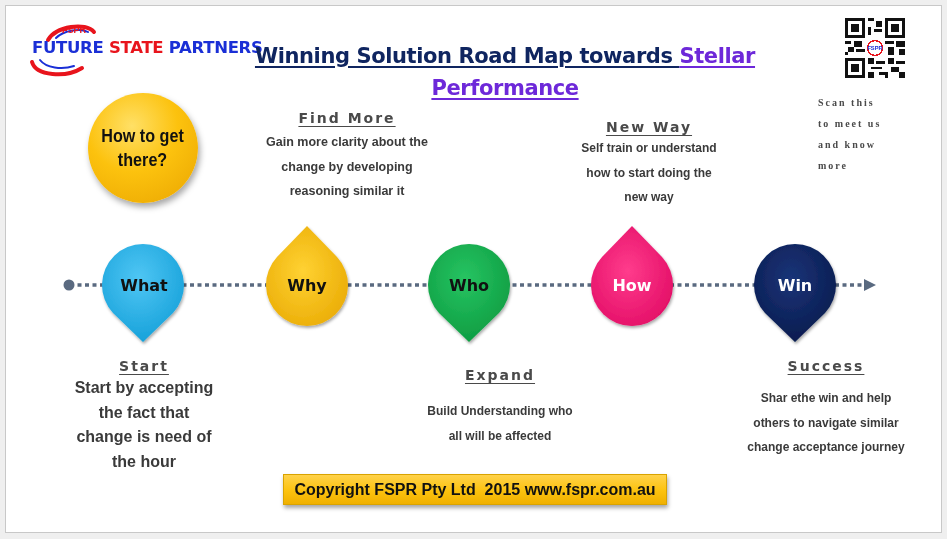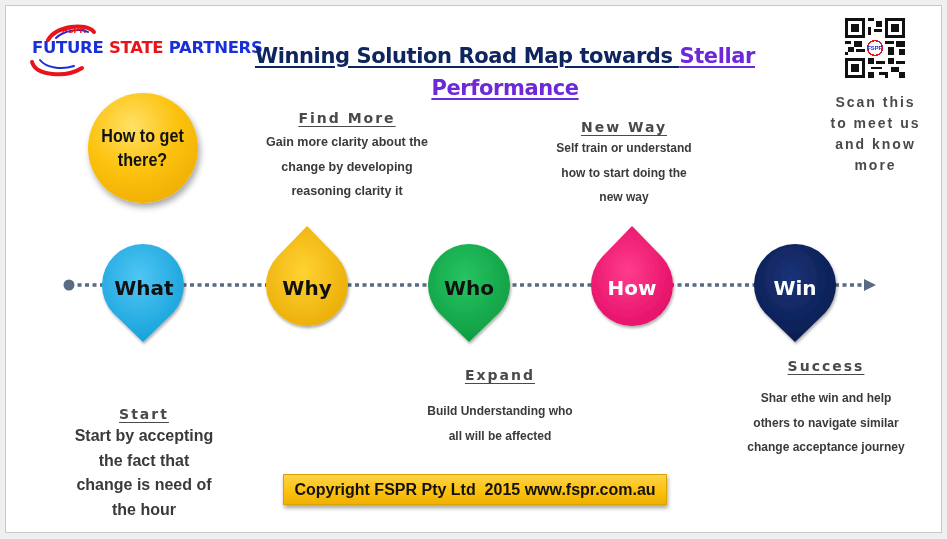--- a/index.html
+++ b/index.html
@@ -32,22 +32,22 @@
     left: 250px; top: 40px; width: 510px; text-align: center;
     font-family: "DejaVu Sans", sans-serif; font-weight: bold; font-size: 21px; line-height: 32px;
     color: #0f2560; letter-spacing: -0.4px;
   }
   .title span { text-decoration: underline; text-decoration-thickness: 2px; text-underline-offset: 3px; margin-top: 40px; }
   .title .hl { color: #6d28d9; }
 
   
   .qr { left: 845px; top: 18px; width: 60px; height: 60px; }
   .qr-caption {
-    left: 818px; top: 92px; width: 115px; text-align: center;
-    font-family: Liberation Sans, sans-serif; font-weight: bold; font-size: 14px; line-height: 21px;
+    left: 818px; top: 92px; width: 115px; text-align: left;
+    font-family: Liberation Serif, serif; font-weight: bold; font-size: 10px; line-height: 21px;
     color: #4a4a4a; letter-spacing: 2px;
   }
 
   
   .how-circle {
     left: 88px; top: 93px; width: 110px; height: 110px; border-radius: 50%;
     background: radial-gradient(circle at 40% 30%, #ffe066 0%, #fcc20e 45%, #e9a400 100%);
     box-shadow: 2px 4px 6px rgba(0,0,0,0.35);
     display: flex; align-items: center; justify-content: center; text-align: center;
   }
@@ -66,21 +66,21 @@
     font-family: "Liberation Sans", sans-serif; font-weight: bold; font-size: 12.5px; line-height: 24.5px;
     color: #3a3a3a; text-align: center;
   }
 
   
   .tline { left: 0; top: 0; width: 947px; height: 539px; }
 
   
   .pin-label {
     position: absolute; width: 80px; text-align: center;
-    font-family: "DejaVu Sans", sans-serif; font-weight: bold; font-size: 20px;
+    font-family: "DejaVu Sans", sans-serif; font-weight: bold; font-size: 16px;
   }
 
   
   .copyright {
     left: 283px; top: 474px; width: 382px; height: 29px;
     background: linear-gradient(to bottom, #ffd24a 0%, #fcc20e 55%, #f0b000 100%);
     border: 1px solid #d9a300;
     box-shadow: 1px 3px 4px rgba(0,0,0,0.35);
     display: flex; align-items: center; justify-content: center;
   }
@@ -222,34 +222,34 @@
 <div class="pin-label" style="left:267px; top:276px; color:#111;">Why</div>
 <div class="pin-label" style="left:429px; top:276px; color:#111;">Who</div>
 <div class="pin-label" style="left:592px; top:276px; color:#fff;">How</div>
 <div class="pin-label" style="left:755px; top:276px; color:#fff;">Win</div>
 
 <div class="abs" style="left:247px; top:110px; width:200px;">
   <div class="step-head">Find More</div>
   <div class="step-desc" style="margin-top:4px;">
     <div>Gain more clarity about the</div>
     <div>change by developing</div>
-    <div>reasoning clarity it</div>
-  </div>
-</div>
-
-<div class="abs" style="left:544px; top:119px; width:160px;">
+    <div>reasoning similar it</div>
+  </div>
+</div>
+
+<div class="abs" style="left:569px; top:119px; width:160px;">
   <div class="step-head">New Way</div>
   <div class="step-desc" style="margin-top:1px; font-size:12px;">
     <div>Self train or understand</div>
     <div>how to start doing the</div>
     <div>new way</div>
   </div>
 </div>
 
-<div class="abs" style="left:73px; top:358px; width:142px;margin-top:48px;">
+<div class="abs" style="left:73px; top:358px; width:142px;">
   <div class="step-head">Start</div>
   <div class="step-desc" style="margin-top:2px; font-size:16px;">
     <div>Start by accepting</div>
     <div>the fact that</div>
     <div>change is need of</div>
     <div>the hour</div>
   </div>
 </div>
 
 <div class="abs" style="left:410px; top:367px; width:180px;">

